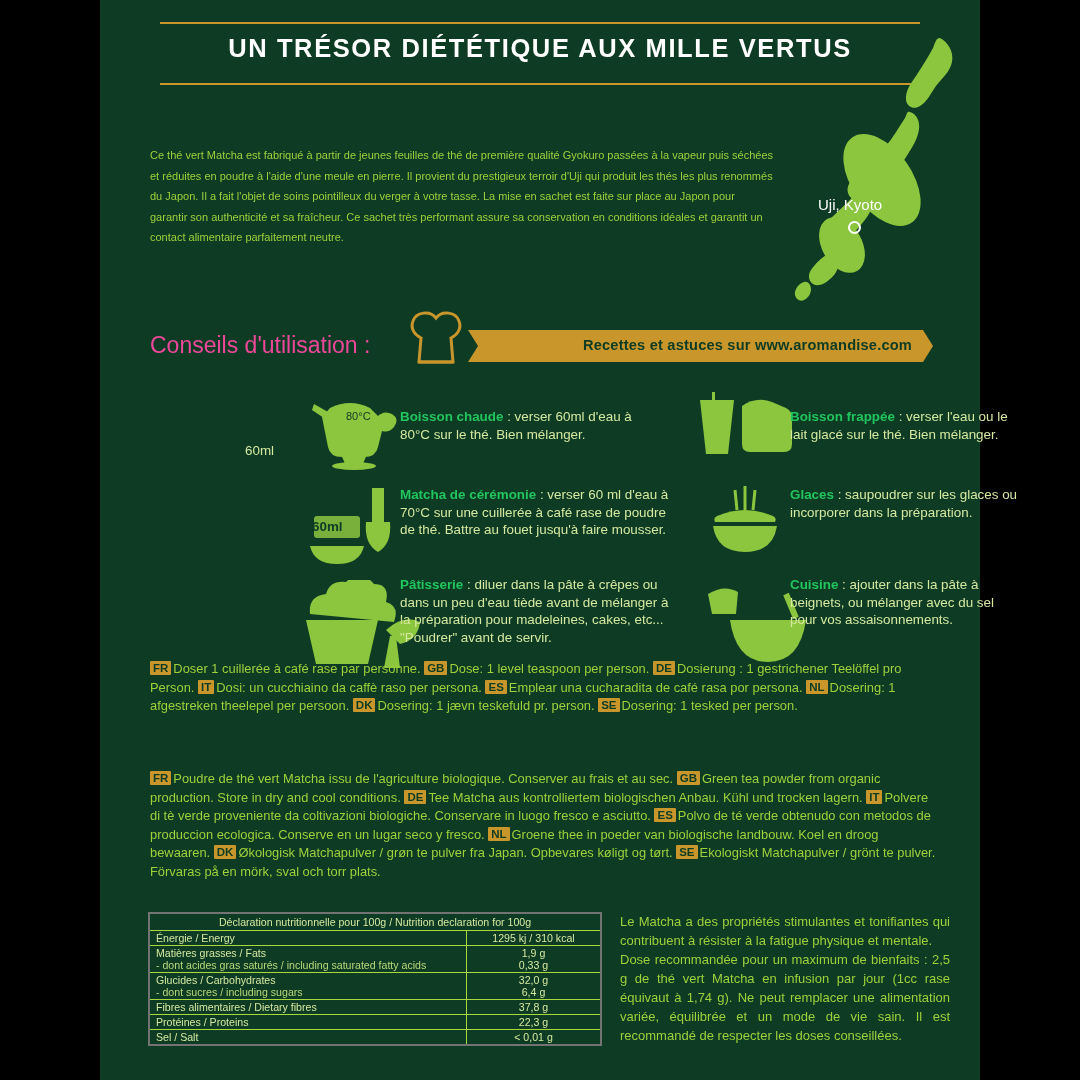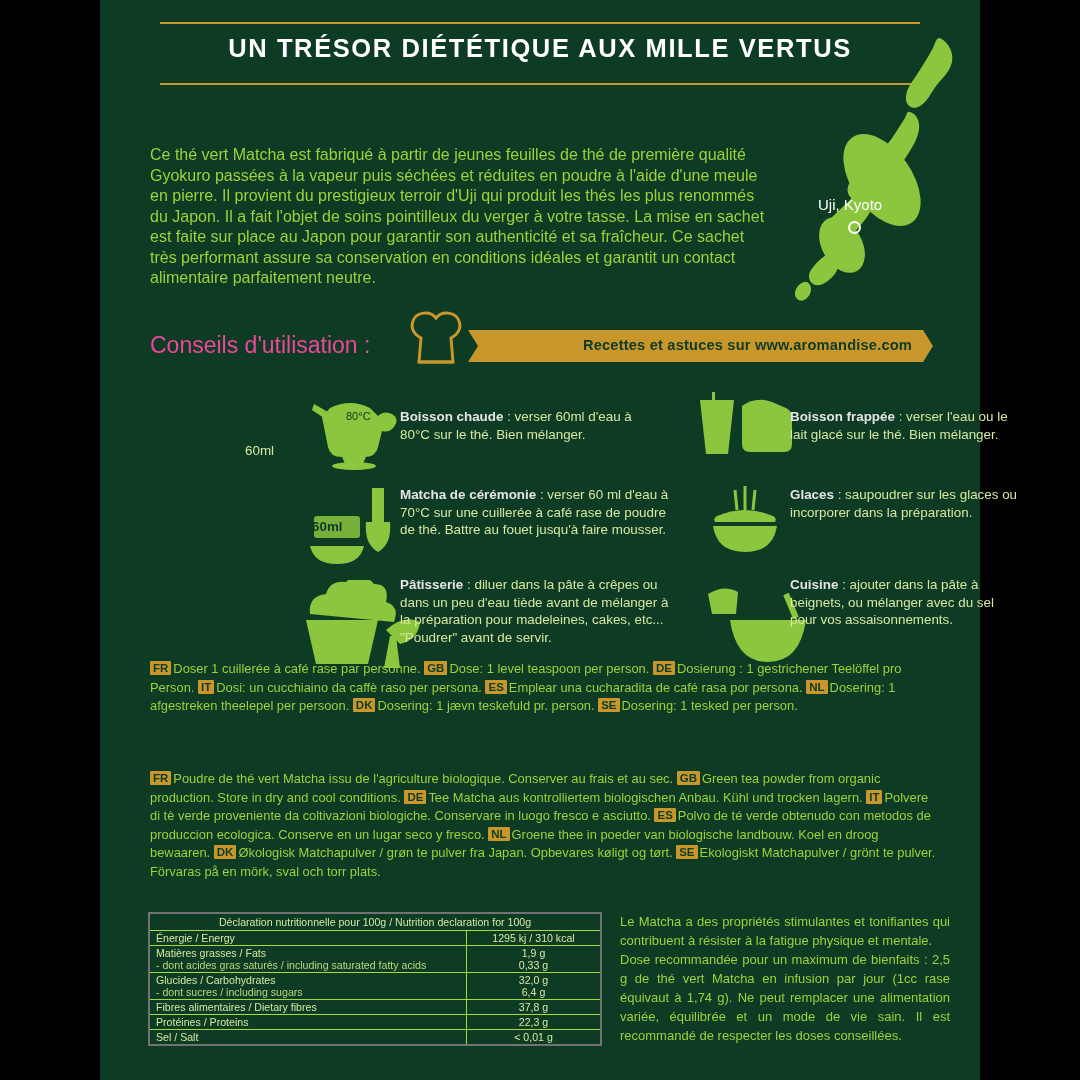--- a/index.html
+++ b/index.html
@@ -4,33 +4,33 @@
 <style>
   html,body{margin:0;padding:0;background:#000;}
   body{width:1080px;height:1080px;overflow:hidden;font-family:"Liberation Sans",sans-serif;}
   .page{position:relative;width:1080px;height:1080px;background:#000;}
   .panel{position:absolute;left:100px;top:0;width:880px;height:1080px;background:#0d3b24;color:#a9d93f;}
   
   .hdr{position:absolute;left:60px;top:22px;width:760px;text-align:center;}
   .hdr .rule{height:2px;background:#c9962c;width:100%;}
   .hdr h1{margin:0;padding:10px 0 20px;font-size:25.5px;letter-spacing:1.6px;font-weight:bold;color:#ffffff;}
   
-  .intro{position:absolute;left:50px;top:145px;width:625px;font-size:16px;line-height:20.5px;color:#9fd13c;}
+  .intro{position:absolute;left:50px;top:145px;width:625px;font-size:11px;line-height:20.5px;color:#9fd13c;}
   
   .map{position:absolute;left:690px;top:20px;width:185px;height:300px;}
   .maplabel{position:absolute;left:718px;top:196px;font-size:15px;color:#ffffff;}
   .mapdot{position:absolute;left:748px;top:221px;width:9px;height:9px;border-radius:50%;border:2px solid #ffffff;}
   
   .conseils{position:absolute;left:50px;top:332px;font-size:23px;color:#ec4899;}
   .ribbon{position:absolute;left:368px;top:330px;width:465px;height:24px;}
   .ribbon .txt{position:absolute;left:115px;top:7px;font-size:14.6px;color:#0d3b24;font-weight:bold;letter-spacing:.2px;}
   
   .usage{position:absolute;left:50px;top:390px;width:790px;}
   .ucell{position:absolute;font-size:13.4px;line-height:17.6px;color:#d6e8a0;}
-  .ucell b{color:#e5e5e5;font-weight:bold;}
+  .ucell b{color:#22c55e;font-weight:bold;}
   
   .dosage{position:absolute;left:50px;top:660px;width:790px;font-size:12.9px;line-height:18.6px;color:#9fd13c;}
   .info{position:absolute;left:50px;top:770px;width:790px;font-size:12.9px;line-height:18.6px;color:#9fd13c;}
   .tag{display:inline-block;background:#c9962c;color:#0d3b24;font-weight:bold;font-size:11.5px;padding:0 3px;margin:0 2px 0 0;border-radius:1px;line-height:14px;vertical-align:1px;}
   
   .nutri{position:absolute;left:48px;top:912px;width:450px;border:2px solid #737373;font-size:10.6px;color:#d6e8a0;}
   .nutri .tr{display:flex;border-bottom:1px solid #a9d93f;}
   .nutri .tr:last-child{border-bottom:none;align-items:flex-end;}
   .nutri .tr.head .c1{width:100%;text-align:center;padding:2px 4px;}
   .nutri .c1{width:304px;padding:1px 6px;border-right:1px solid #a9d93f;}

